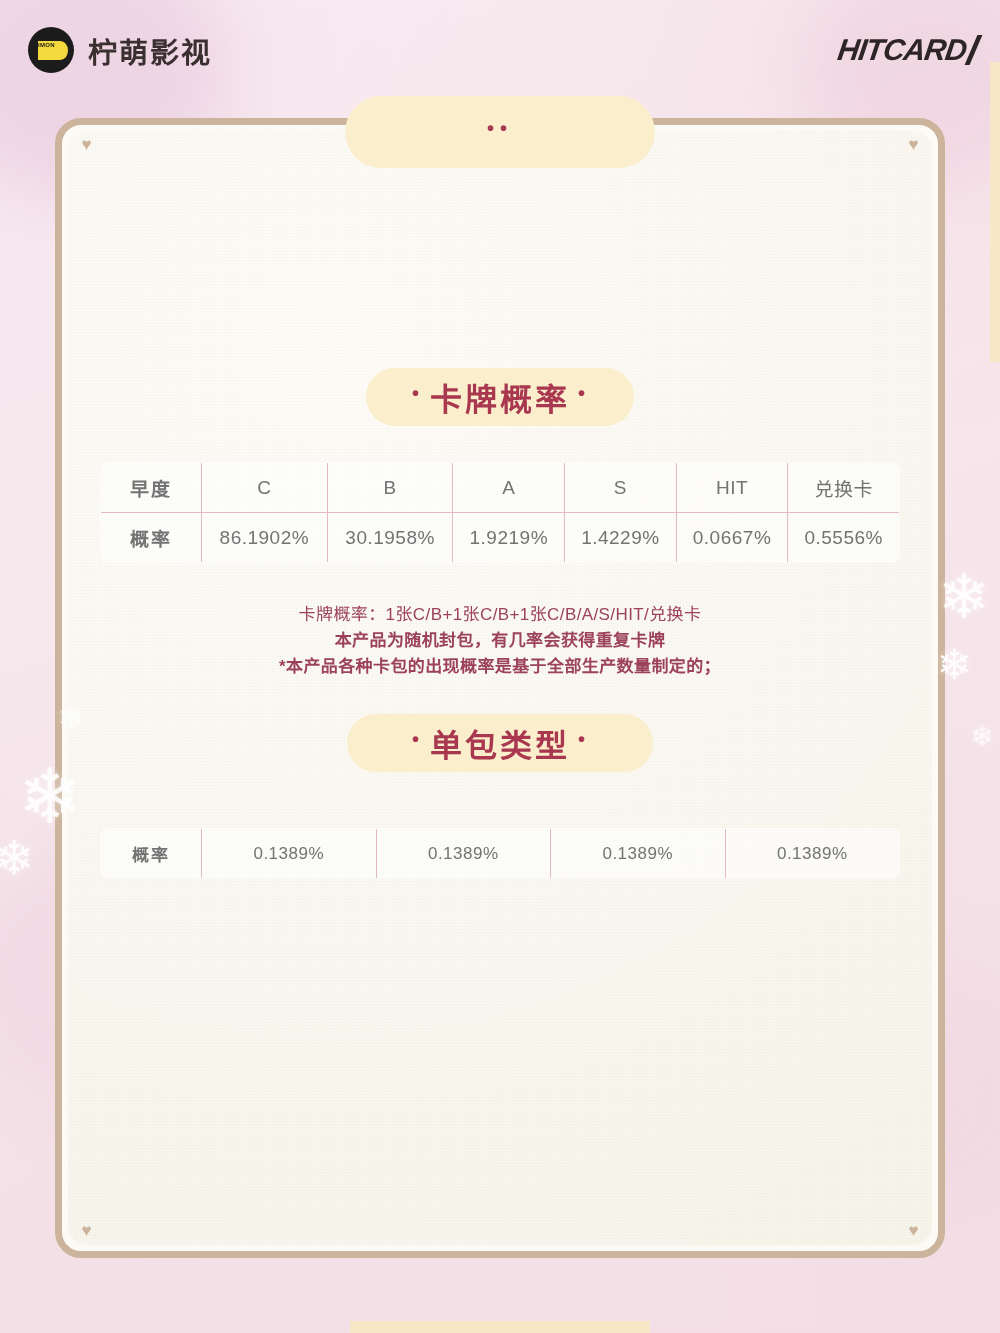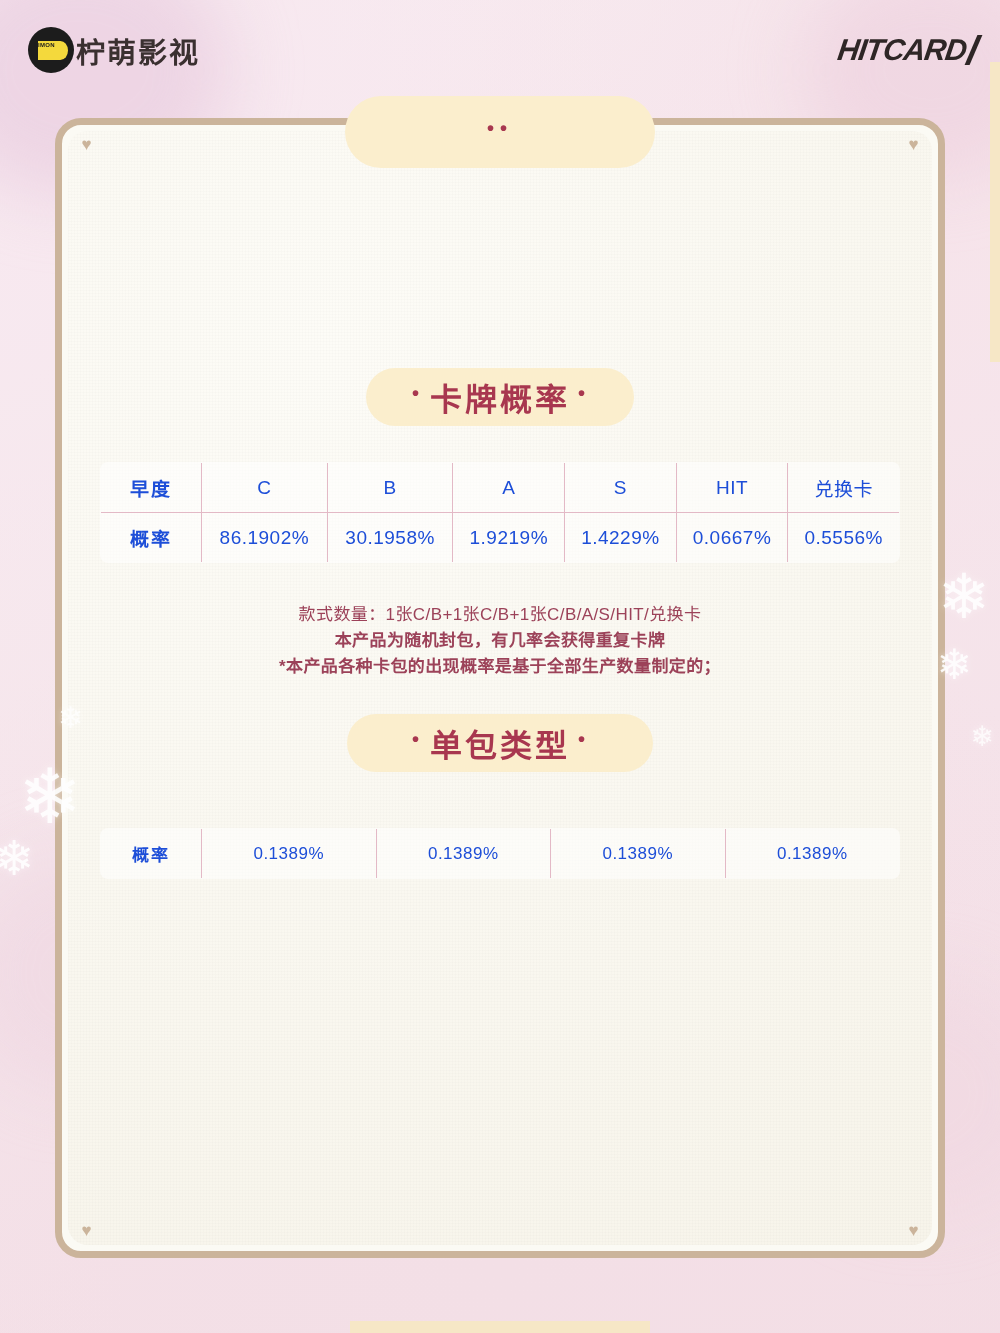--- a/index.html
+++ b/index.html
@@ -36,21 +36,21 @@
     position: absolute;
     top: 0; left: 0; right: 0;
     height: 100px;
     display: flex;
     align-items: center;
     justify-content: space-between;
     padding: 0 28px;
     box-sizing: border-box;
     z-index: 6;
   }
-  .brand { display: flex; align-items: center; gap: 2px; }
+  .brand { display: flex; align-items: center; gap: 14px; }
   .brand-mark {
     width: 46px; height: 46px; border-radius: 50%;
     background: #1c1c1c;
     display: flex; align-items: center; justify-content: center;
     position: relative;
   }
   .brand-mark .lemon {
     width: 30px; height: 19px;
     background: #f4d93c;
     border-radius: 0 40px 40px 0 / 0 50px 50px 0;
@@ -204,21 +204,21 @@
     width: 100%;
     border-collapse: collapse;
     background: rgba(255,255,255,.55);
     border: 1.5px solid #e3b9c6;
     border-radius: 8px;
     overflow: hidden;
   }
   table td {
     border: 1.5px solid #e3b9c6;
     text-align: center;
-    color: #1d4ed8;
+    color: #737373;
     font-size: 19px;
     height: 45px;
     padding: 2px 4px;
     letter-spacing: .5px;
   }
   table td.head {
     font-weight: 700;
     letter-spacing: 2px;
   }
   table.t-cards td.rowhead { width: 92px; }
@@ -337,21 +337,21 @@
         <td>1.9219%</td>
         <td>1.4229%</td>
         <td>0.0667%</td>
         <td>0.5556%</td>
       </tr>
     </tbody>
   </table>
 </div>
 
 <div class="notes">
-  <div class="line">款式数量：1张C/B+1张C/B+1张C/B/A/S/HIT/兑换卡</div>
+  <div class="line">卡牌概率：1张C/B+1张C/B+1张C/B/A/S/HIT/兑换卡</div>
   <div class="line bold">本产品为随机封包，有几率会获得重复卡牌</div>
   <div class="line bold">*本产品各种卡包的出现概率是基于全部生产数量制定的；</div>
 </div>
 
 <div class="pill pill-sub pill-items">
   <span class="dot">•</span>
   <span class="txt">单包类型</span>
   <span class="dot">•</span>
 </div>
 

